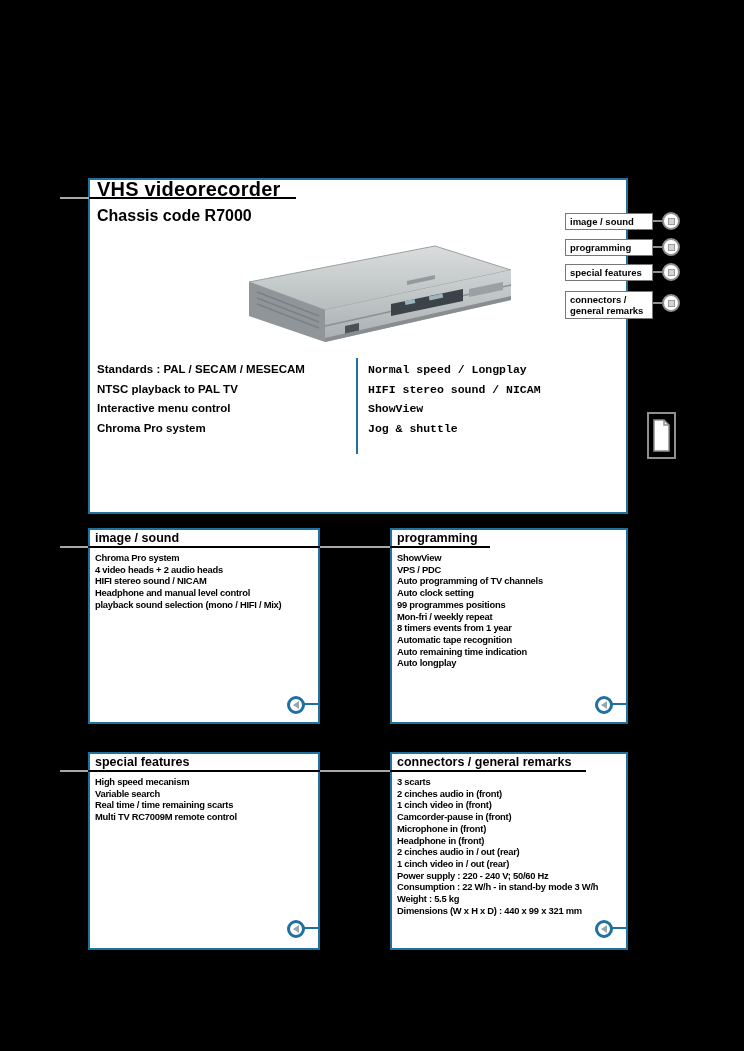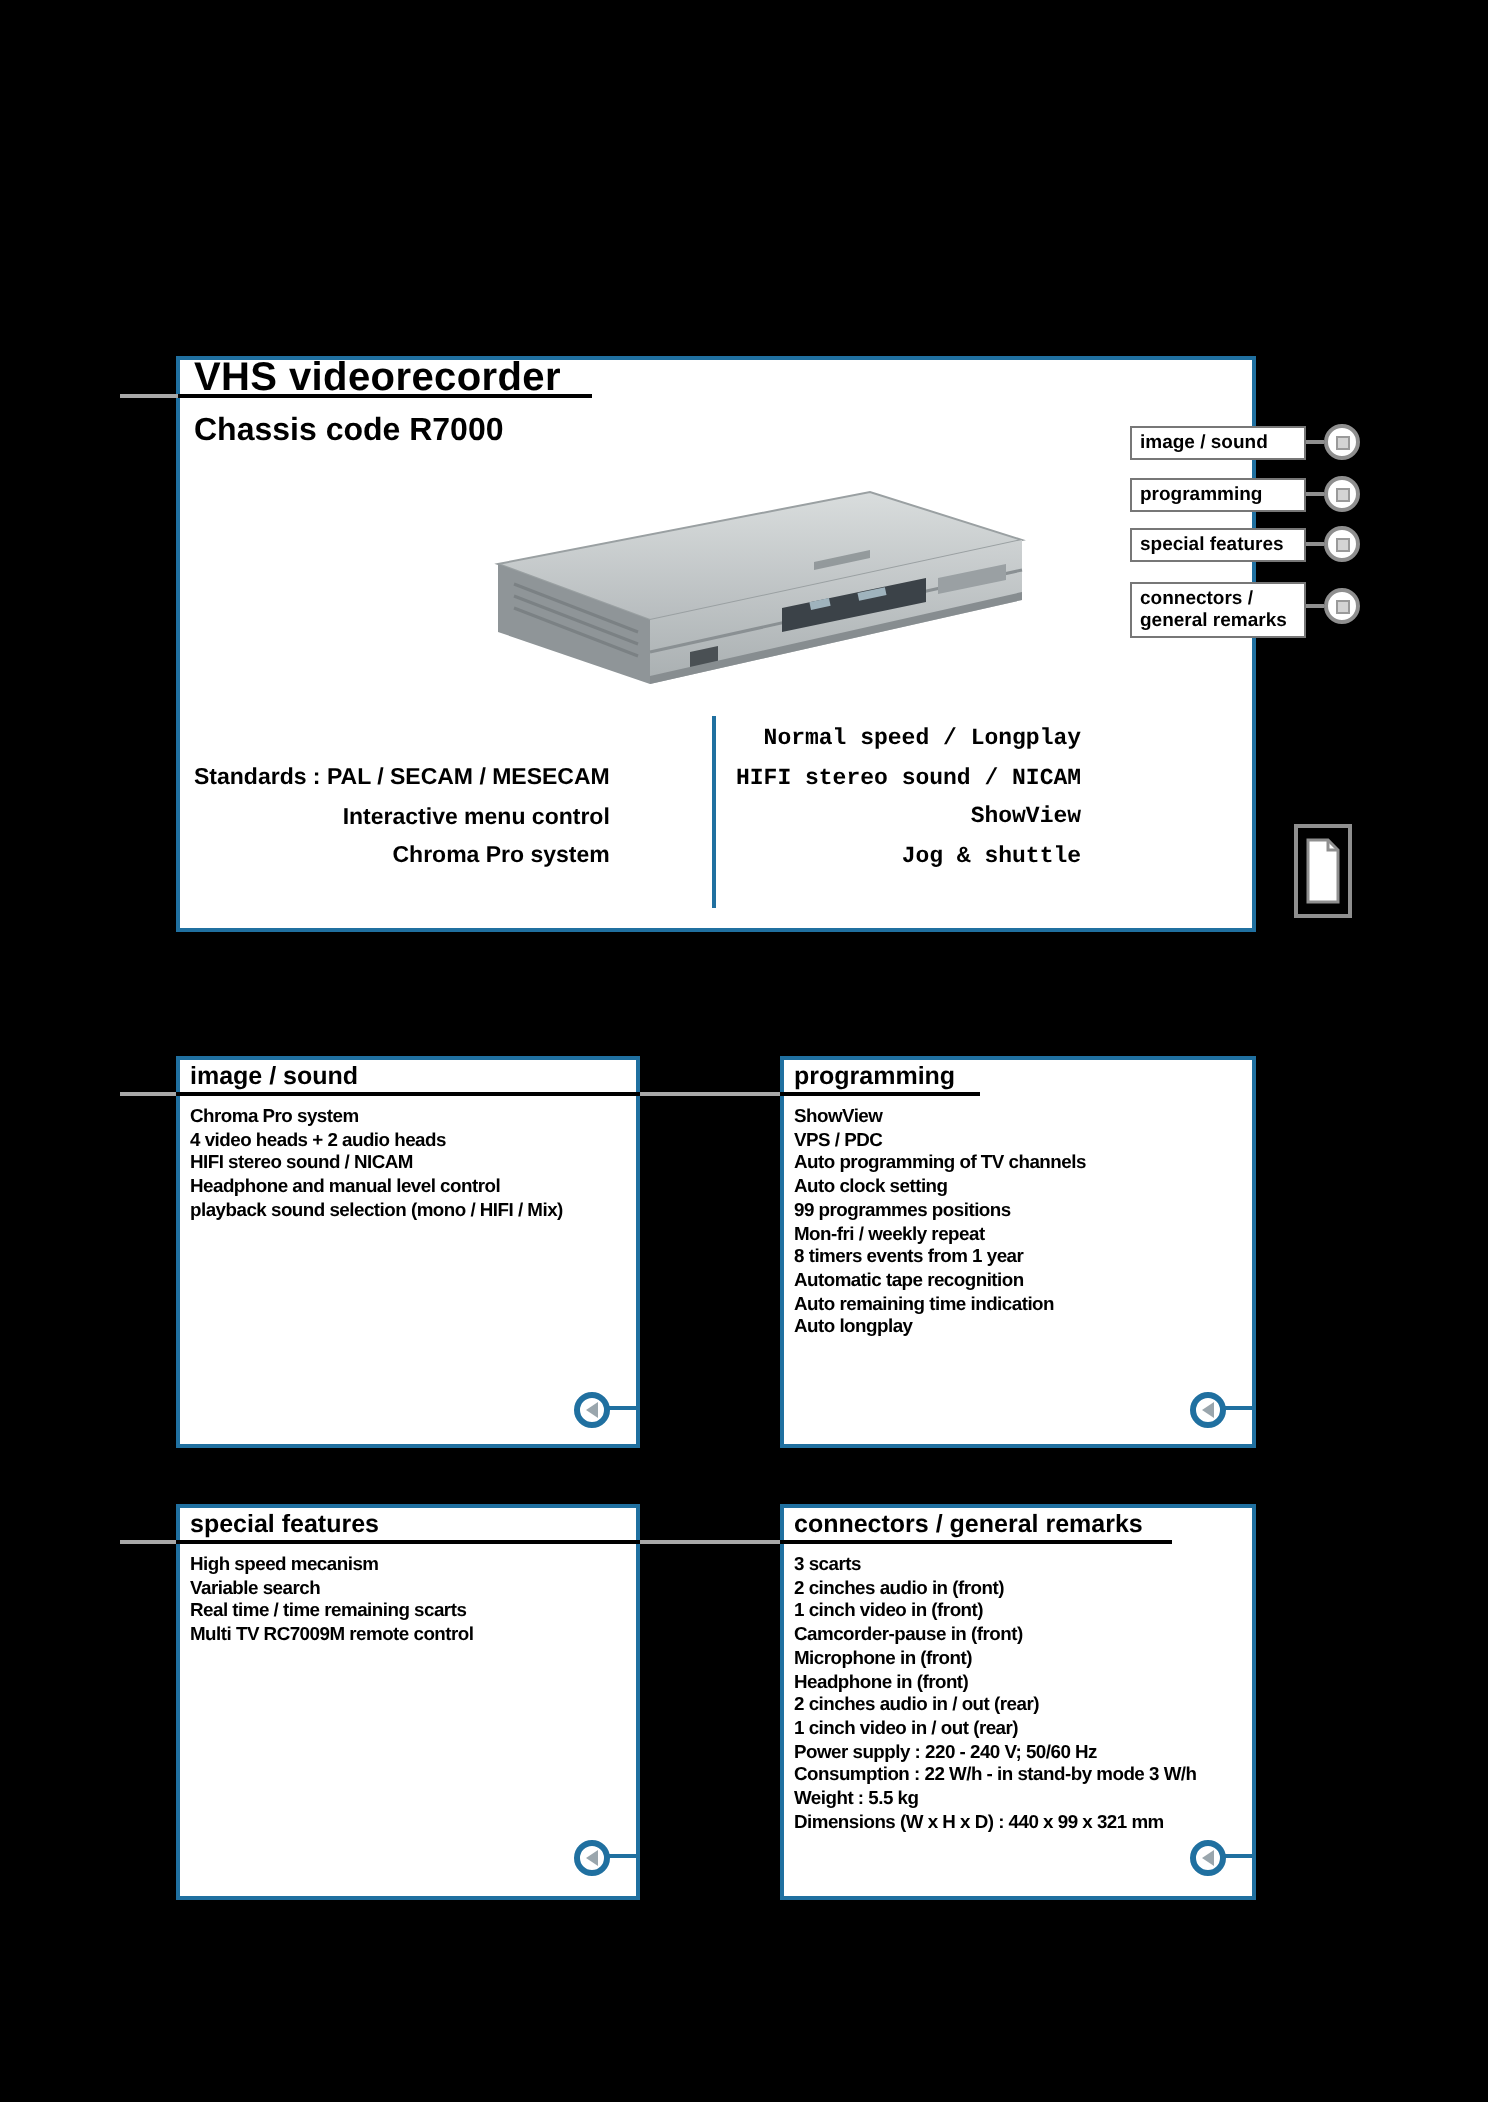--- a/index.html
+++ b/index.html
@@ -1,37 +1,37 @@
 <!DOCTYPE html>
 <html><head>
 <meta charset="utf-8">
 <style>
   html,body{margin:0;padding:0;background:#000;}
   .page{position:relative;width:744px;height:1051px;background:#000;
         font-family:"Liberation Sans",sans-serif;font-weight:bold;color:#000;overflow:hidden;}
   .panel{position:absolute;background:#fff;border:2px solid #2070a0;box-sizing:border-box;}
-  #main-panel{left:88px;top:178px;width:540px;height:288px;text-align:right;}
+  #main-panel{left:88px;top:178px;width:540px;height:336px;}
   #panel-a{left:88px;top:528px;width:232px;height:196px;}
   #panel-b{left:390px;top:528px;width:238px;height:196px;}
   #panel-c{left:88px;top:752px;width:232px;height:198px;}
   #panel-d{left:390px;top:752px;width:238px;height:198px;}
 
   .main-title{position:absolute;left:7px;top:-2px;font-size:20px;letter-spacing:0.2px;white-space:nowrap;}
   .main-rule{position:absolute;left:-2px;top:17px;width:208px;height:2px;background:#000;}
   .subtitle{position:absolute;left:7px;top:27px;font-size:16px;white-space:nowrap;}
 
   .gray-rule{position:absolute;height:2px;background:#a8a8a8;}
   #rule-top-left{left:60px;top:197px;width:29px;}
   #rule-r2-left{left:60px;top:546px;width:29px;}
   #rule-r2-mid{left:320px;top:546px;width:71px;}
   #rule-r3-left{left:60px;top:770px;width:29px;}
   #rule-r3-mid{left:320px;top:770px;width:71px;}
 
   .feature-col{position:absolute;top:180px;font-size:11.5px;line-height:19.7px;white-space:nowrap;}
-  #feat-left{left:7px;margin-top:20px;}
+  #feat-left{left:7px;}
   #feat-right{left:278px;font-family:Liberation Mono, monospace;}
   .v-divider{position:absolute;left:266px;top:178px;width:2px;height:96px;background:#2070a0;}
 
   .box-title{position:absolute;left:5px;top:1px;font-size:12.5px;white-space:nowrap;}
   .box-rule{position:absolute;top:16px;height:2px;background:#000;}
   .box-rule.full{left:-2px;width:calc(100% + 4px);}
   .box-rule.short-b{left:-2px;width:100px;}
   .box-rule.short-d{left:-2px;width:196px;}
   .box-list{position:absolute;left:5px;top:22px;font-size:9.4px;line-height:11.7px;letter-spacing:-0.25px;white-space:nowrap;}
 
@@ -100,20 +100,21 @@
       <polygon points="262,49 296,42 296,50 262,57" fill="#9aa0a3"></polygon>
 
       <polygon points="138,86 152,83 152,93 138,96" fill="#4a5054"></polygon>
 
       <polygon points="118,98 304,56 304,60 118,102" fill="#878d90"></polygon>
     </svg>
 
     <div class="v-divider"></div>
     <div class="feature-col" id="feat-left">
         <div class="feat">Standards : PAL / SECAM / MESECAM</div>
+        <div class="feat">NTSC playback to PAL TV</div>
         <div class="feat">Interactive menu control</div>
         <div class="feat">Chroma Pro system</div>
       </div>
     <div class="feature-col" id="feat-right">
         <div class="feat">Normal speed / Longplay</div>
         <div class="feat">HIFI stereo sound / NICAM</div>
         <div class="feat">ShowView</div>
         <div class="feat">Jog &amp; shuttle</div>
       </div>
   </div>

